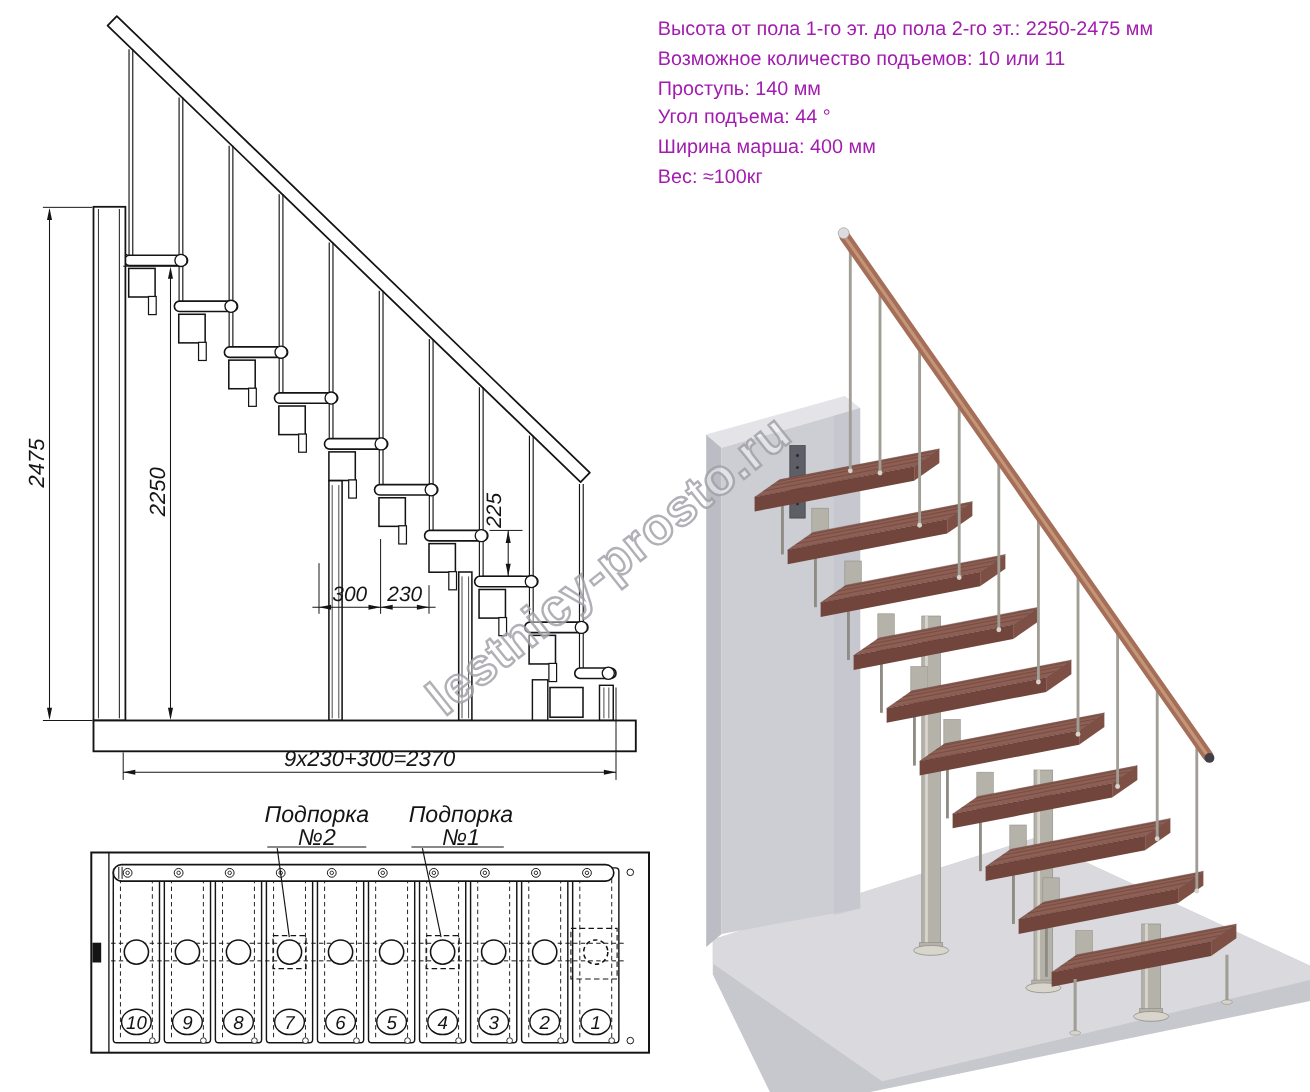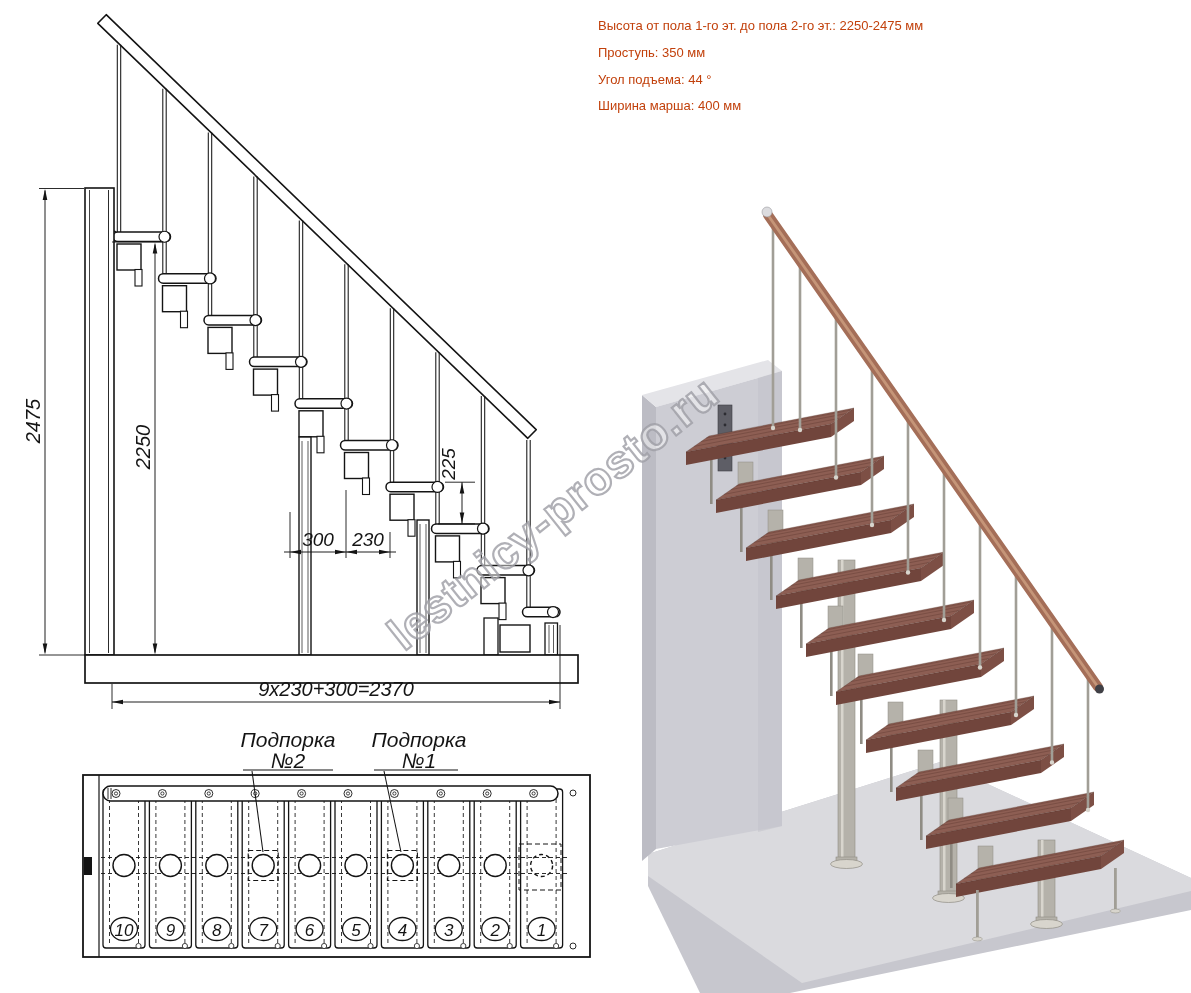--- a/index.html
+++ b/index.html
@@ -1,32 +1,34 @@
 <!DOCTYPE html>
 <html><head>
 <meta charset="utf-8">
 <style>
   html,body{margin:0;padding:0;background:#ffffff;}
   body{width:1191px;height:993px;position:relative;overflow:hidden;
        font-family:"Liberation Sans",sans-serif;}
-  .specs{position:absolute;left:598px;top:13px;width:575px;color:#c2410c;
-         font-size:13px;line-height:26.8px;white-space:nowrap;}
+  .specs{position:absolute;left:598px;top:13px;width:575px;color:#a21caf;
+         font-size:18px;line-height:26.8px;white-space:nowrap;}
   svg{position:absolute;overflow:visible;}
   .dim{font-style:italic;fill:#141414;font-family:"Liberation Sans",sans-serif;}
   .d20{font-size:20px}.d19{font-size:19px}.d21{font-size:21px}.d17{font-size:17px}
   text{user-select:none;}
 </style>
 </head>
 <body>
 
 <div class="specs">
   <div>Высота от пола 1-го эт. до пола 2-го эт.: 2250-2475 мм</div>
-  <div>Проступь: 350 мм</div>
+  <div>Возможное количество подъемов: 10 или 11</div>
+  <div>Проступь: 140 мм</div>
   <div>Угол подъема: 44 °</div>
   <div>Ширина марша: 400 мм</div>
+  <div>Вес: ≈100кг</div>
 </div>
 
 <svg id="e" viewBox="0 0 600 723" style="left:0;top:0;width:600px;height:723px">
   <g id="e-rail">
       <polygon points="106.2,14.7 536.2,429.7 527.8,438.3 97.8,23.3" fill="#fff" stroke="#141414" stroke-width="1.6" stroke-linejoin="round"></polygon>
     </g>
   <g id="e-bal">
       <line x1="117.3" y1="44.76012" x2="117.3" y2="240" stroke="#141414" stroke-width="1.05"></line>
       <line x1="120.7" y1="44.76012" x2="120.7" y2="240" stroke="#141414" stroke-width="1.05"></line>
       <line x1="162.8" y1="88.67217" x2="162.8" y2="275.7" stroke="#141414" stroke-width="1.05"></line>

